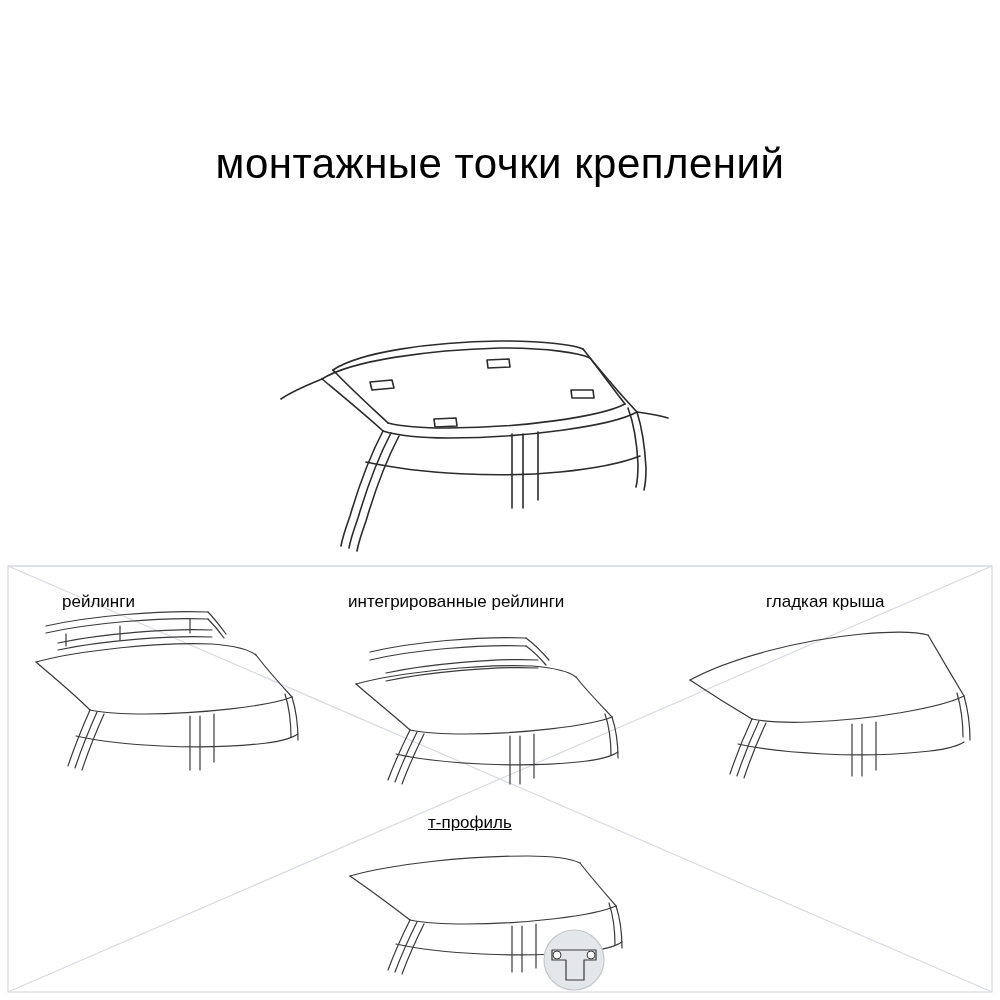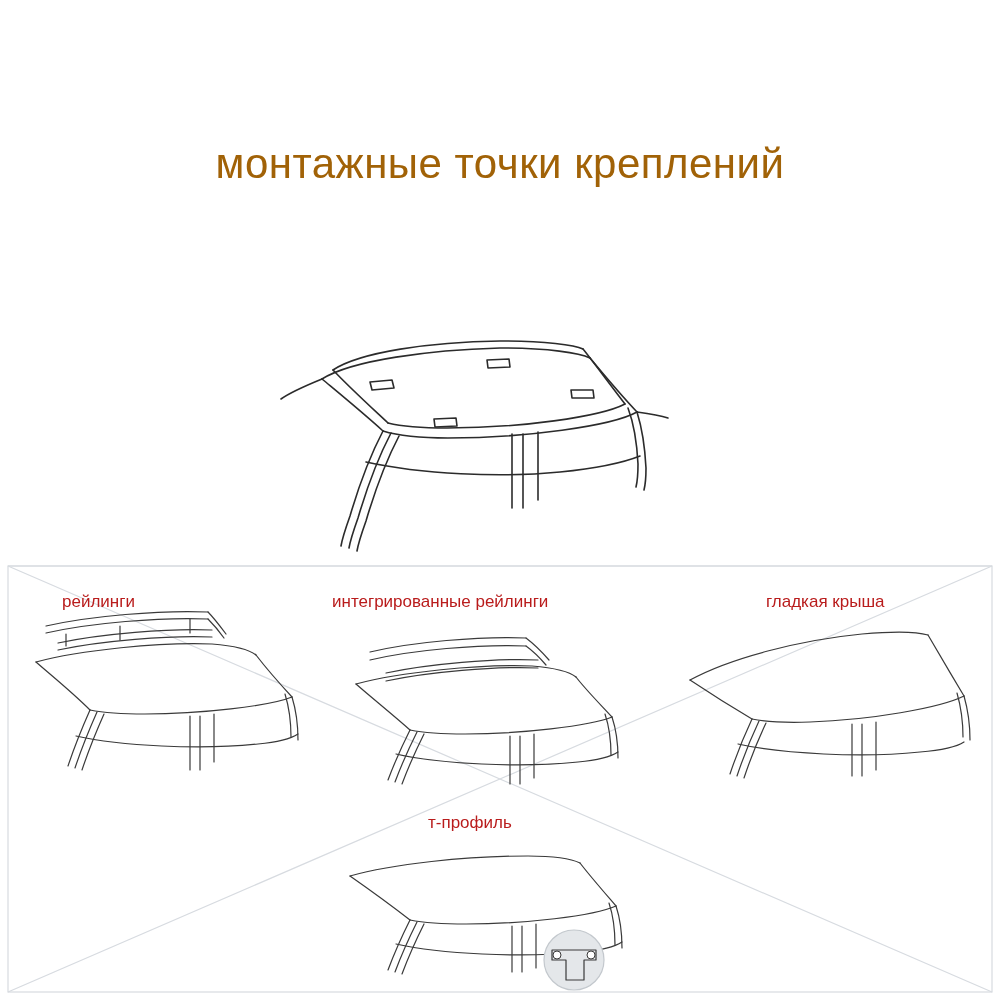--- a/index.html
+++ b/index.html
@@ -22,34 +22,34 @@
     background: #ffffff;
   }
   .title {
     position: absolute;
     left: 0;
     top: 140px;
     width: 1000px;
     text-align: center;
     font-size: 42px;
     font-weight: 400;
-    color: #a16207;
+    color: #000000;
     letter-spacing: 0.5px;
     white-space: nowrap;
   }
   .label {
     position: absolute;
     font-size: 17px;
-    color: #b91c1c;
+    color: #000000;
     white-space: nowrap;
   }
   .label-railing   { left: 62px;  top: 592px; }
-  .label-integrated{ left: 332px; top: 592px; }
+  .label-integrated{ left: 348px; top: 592px; }
   .label-smooth    { left: 766px; top: 592px; text-align: right; }
-  .label-tprofile  { left: 428px; top: 813px; }
+  .label-tprofile  { left: 428px; top: 813px; text-decoration: underline; }
 
   svg.art {
     position: absolute;
     left: 0; top: 0;
     width: 1000px;
     height: 1000px;
     pointer-events: none;
   }
   .ln {
     fill: none;

